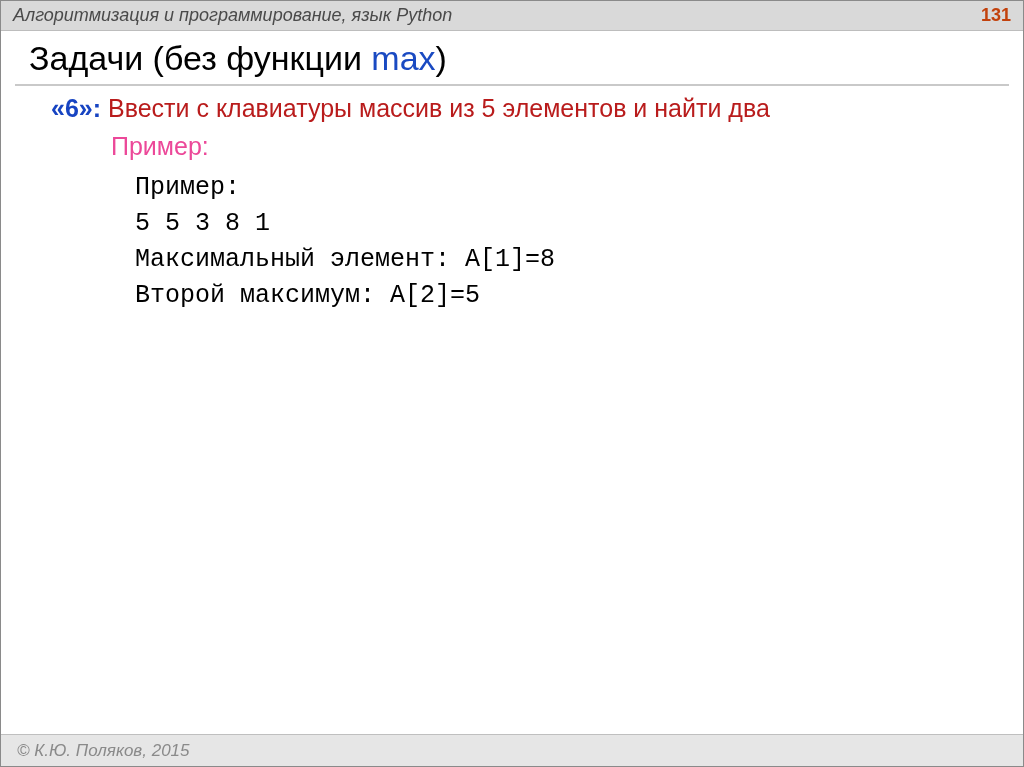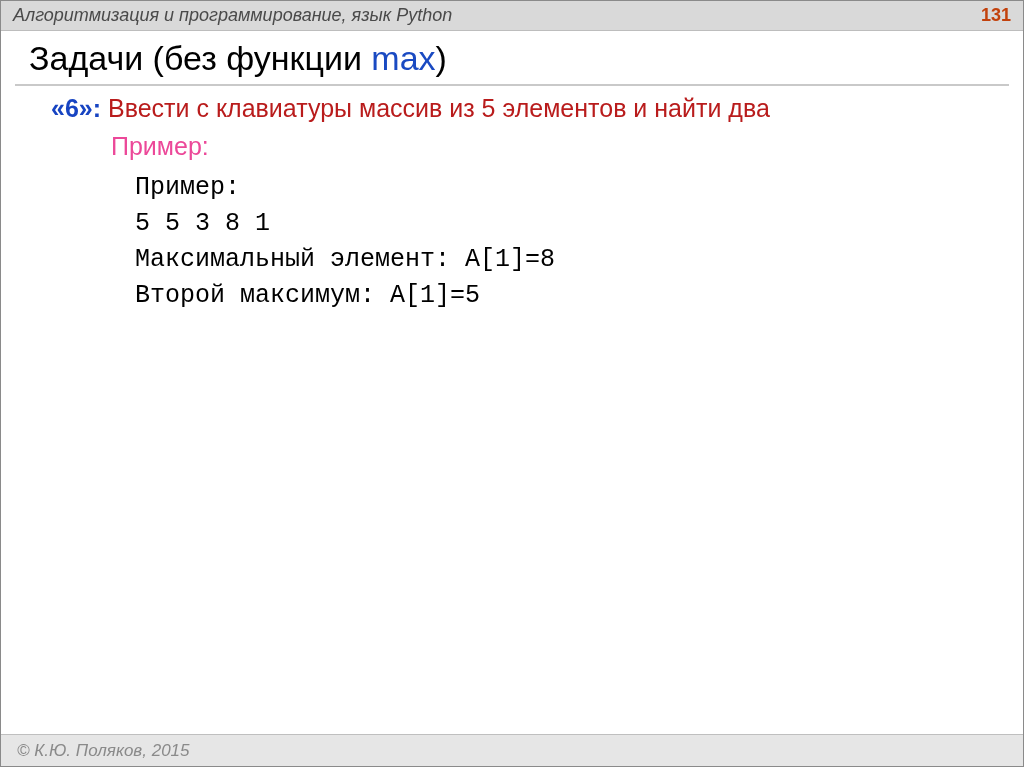--- a/index.html
+++ b/index.html
@@ -89,20 +89,20 @@
   <div class="body">
     <div class="task-block">
       <span class="lvl6">«6»:</span><span class="task-text"> Ввести с клавиатуры массив из 5 элементов и найти два</span>
     </div>
     <div class="example-wrap">
       <span class="example-label">Пример:</span>
     </div>
     <div class="mono"><span>Пример:</span>
 <span>5 5 3 8 1</span>
 <span>Максимальный элемент: A[1]=8</span>
-<span>Второй максимум: A[1]=5</span></div>
+<span>Второй максимум: A[2]=5</span></div>
   </div>
 
   <div class="footer">
     <span>© К.Ю. Поляков, 2015</span>
   </div>
 
 </div>
 
 </body></html>

